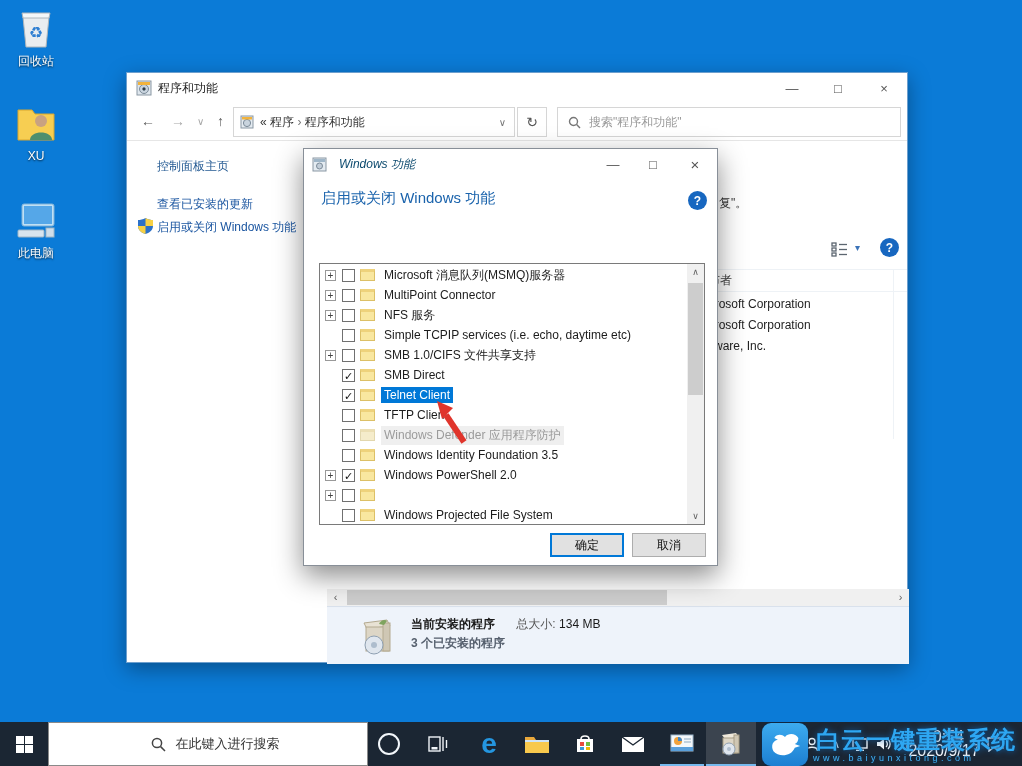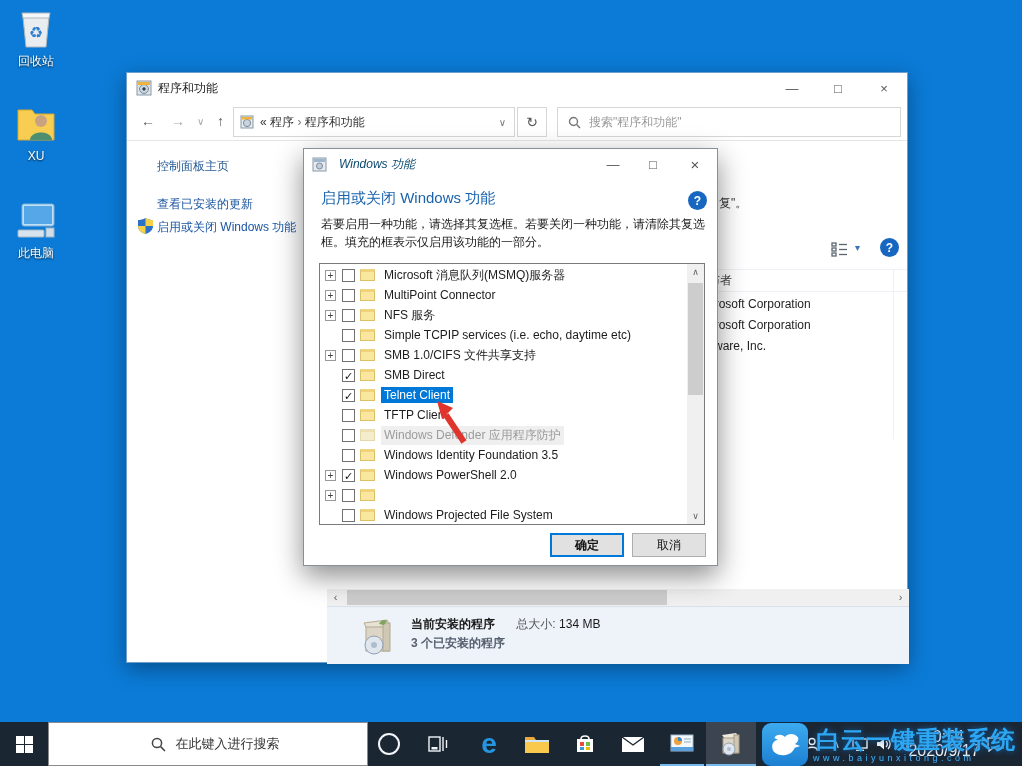--- a/index.html
+++ b/index.html
@@ -245,21 +245,20 @@
       <span class="dtitle">Windows 功能</span>
       <div class="wctrl" style="right:0;">
         <div class="wbtn" style="width:40px;">—</div>
         <div class="wbtn" style="width:40px;">□</div>
         <div class="wbtn" style="width:44px;font-size:15px;">×</div>
       </div>
     </div>
 
     <div class="dlg-header">启用或关闭 Windows 功能</div>
     <div class="abs helpcirc" style="left:384px;top:42px;width:19px;height:19px;">?</div>
-    <div class="dlg-desc">若要启用一种功能，请选择其复选框。若要关闭一种功能，请清除其复选框。填充的框表示仅启用该功能的一部分。</div>
 
     <div class="listbox">
       <div class="feat-rows">
           <div class="feat-row">
             <span class="expander">+</span>
             <span class="cb"></span>
             <span class="folder-ic"></span>
             <span class="feat-label">Microsoft 消息队列(MSMQ)服务器</span>
           </div>
           <div class="feat-row">
@@ -334,21 +333,21 @@
             <span class="feat-label">Windows Projected File System</span>
           </div>
         </div>
       <div class="vscroll">
         <div class="varrow" style="top:3px;">∧</div>
         <div class="vthumb" style="top:19px;height:112px;"></div>
         <div class="varrow" style="bottom:3px;">∨</div>
       </div>
     </div>
 
-    <div class="btn focused" style="left:246px;top:384px;font-weight:bold;">确定</div>
+    <div class="btn focused" style="left:246px;top:384px;">确定</div>
     <div class="btn" style="left:328px;top:384px;">取消</div>
   </div>
 
   <div class="abs" style="left:430px;top:398px;z-index:40;">
     <svg width="42" height="48" viewBox="0 0 42 48">
       <line x1="34" y1="44" x2="16" y2="17" stroke="#e0352c" stroke-width="6"></line>
       <polygon points="7,3 23,10 12,21" fill="#e0352c"></polygon>
     </svg>
   </div>
 

